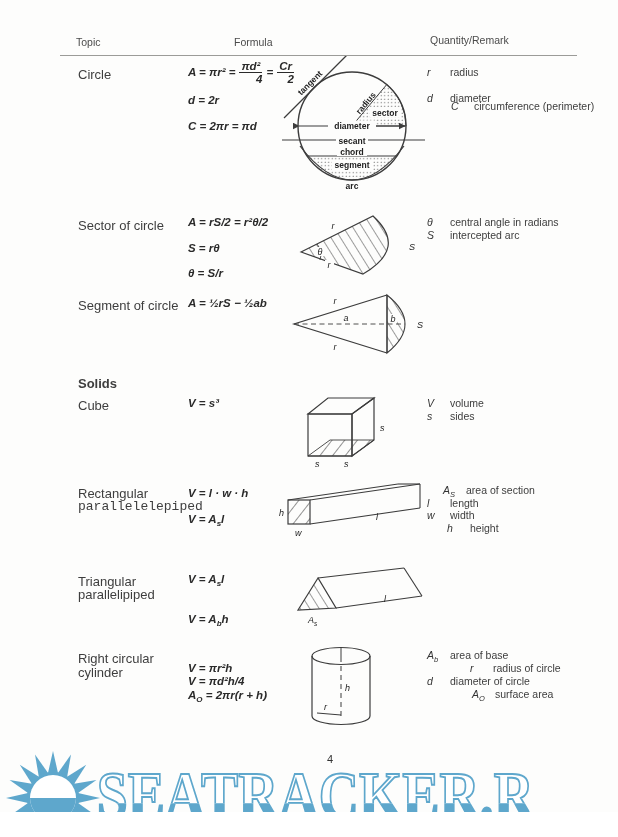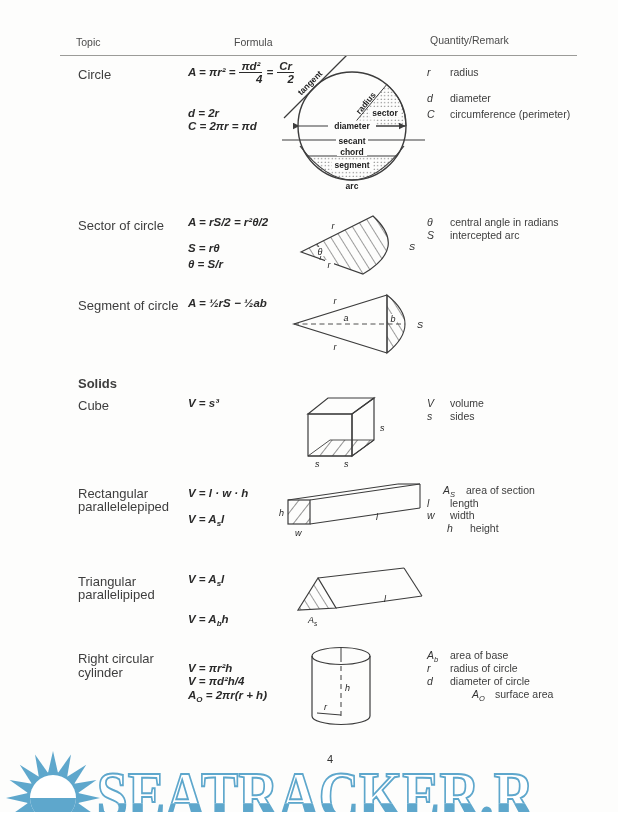--- a/index.html
+++ b/index.html
@@ -69,21 +69,21 @@
     <span class="frac">
       <span class="fnum">πd²</span>
       <span class="fden">4</span>
     </span>
     <span>=</span>
     <span class="frac">
       <span class="fnum">Cr</span>
       <span class="fden">2</span>
     </span>
   </div>
-  <div class="formula" style="left:188px; top:107px;">d = 2r</div>
+  <div class="formula" style="left:188px; top:94px;">d = 2r</div>
   <div class="formula" style="left:188px; top:120px;">C = 2πr = πd</div>
 
   <svg class="abs" style="left:282px; top:56px;" width="145" height="142" viewBox="0 0 145 142">
     <circle cx="70" cy="70" r="54" fill="none" stroke="#3c3c3c" stroke-width="1.4"></circle>
     <path d="M70,70 L104.7,28.6 A54,54 0 0 1 124,70 Z" fill="url(#pat-dots)" stroke="#3c3c3c" stroke-width="1"></path>
     <line x1="2" y1="62" x2="66" y2="-2" stroke="#3c3c3c" stroke-width="1.3"></line>
     <text class="diaglabel" x="30" y="29" text-anchor="middle" transform="rotate(-45 30 29)">tangent</text>
     <text class="diaglabel" x="86" y="49" text-anchor="middle" transform="rotate(-50 86 49)">radius</text>
     <rect x="88" y="52" width="30" height="9.5" fill="#fdfdfc"></rect>
     <text class="diaglabel" x="103" y="60" text-anchor="middle">sector</text>
@@ -103,28 +103,28 @@
     <rect x="59" y="125" width="22" height="9.5" fill="#fdfdfc"></rect>
     <text class="diaglabel" x="70" y="133" text-anchor="middle">arc</text>
   </svg>
 
   <div class="qline" style="top:66px;">
     <span class="qsym">r</span><span class="qlabel">radius</span>
   </div>
   <div class="qline" style="top:92px;">
     <span class="qsym">d</span><span class="qlabel">diameter</span>
   </div>
-  <div class="qline" style="top:108px;">
+  <div class="qline" style="top:100px;margin-left:24px;">
     <span class="qsym">C</span><span class="qlabel">circumference (perimeter)</span>
   </div>
 
   <div class="txt topic" style="left:78px; top:219px;">Sector of circle</div>
   <div class="formula" style="left:188px; top:216px;">A = rS/2 = r²θ/2</div>
   <div class="formula" style="left:188px; top:242px;">S = rθ</div>
-  <div class="formula" style="left:188px; top:258px;">θ = S/r</div>
+  <div class="formula" style="left:188px; top:267px;">θ = S/r</div>
 
   <svg class="abs" style="left:293px; top:208px;" width="125" height="80" viewBox="0 0 125 80">
     <path d="M8,44 L80,8 Q115,40 70,66 Z" fill="url(#pat-hatch)" stroke="#3c3c3c" stroke-width="1.2"></path>
     <path d="M24,36 A17,17 0 0 1 27,52" fill="none" stroke="#3c3c3c" stroke-width="0.9"></path>
     <rect x="36" y="13" width="9" height="9" fill="#fdfdfc"></rect>
     <text class="mathlabel" x="40" y="21" text-anchor="middle">r</text>
     <rect x="23" y="39" width="8" height="9" fill="#fdfdfc"></rect>
     <text class="mathlabel" x="27" y="47" text-anchor="middle">θ</text>
     <rect x="32" y="52" width="9" height="9" fill="#fdfdfc"></rect>
     <text class="mathlabel" x="36" y="60" text-anchor="middle">r</text>
@@ -171,21 +171,21 @@
   </svg>
 
   <div class="qline" style="top:397px;">
     <span class="qsym">V</span><span class="qlabel">volume</span>
   </div>
   <div class="qline" style="top:410px;">
     <span class="qsym">s</span><span class="qlabel">sides</span>
   </div>
 
   <div class="txt topic" style="left:78px; top:487px;">Rectangular</div>
-  <div class="txt topic" style="left:78px; top:500px;">parallelelepiped</div>
+  <div class="txt topic" style="left:78px; top:500px;font-family:Liberation Mono, monospace;">parallelelepiped</div>
   <div class="formula" style="left:188px; top:487px;">V = l · w · h</div>
   <div class="formula" style="left:188px; top:513px;"><span>V = A</span><sub>s</sub><span>l</span></div>
 
   <svg class="abs" style="left:276px; top:480px;" width="152" height="64" viewBox="0 0 152 64">
     <rect x="12" y="20" width="22" height="24" fill="url(#pat-hatch2)" stroke="#3c3c3c" stroke-width="1.2"></rect>
     <line x1="12" y1="20" x2="122" y2="4" stroke="#3c3c3c" stroke-width="1.1"></line>
     <line x1="34" y1="20" x2="144" y2="4" stroke="#3c3c3c" stroke-width="1.1"></line>
     <line x1="34" y1="44" x2="144" y2="28" stroke="#3c3c3c" stroke-width="1.1"></line>
     <line x1="122" y1="4" x2="144" y2="4" stroke="#3c3c3c" stroke-width="1.1"></line>
     <line x1="144" y1="4" x2="144" y2="28" stroke="#3c3c3c" stroke-width="1.1"></line>
@@ -235,21 +235,21 @@
     <path d="M6,72 A29,8.5 0 0 0 64,72" fill="none" stroke="#3c3c3c" stroke-width="1.2"></path>
     <line x1="35" y1="13" x2="35" y2="72" stroke="#3c3c3c" stroke-width="1" stroke-dasharray="5,4"></line>
     <line x1="35" y1="71" x2="11" y2="69" stroke="#3c3c3c" stroke-width="1"></line>
     <text class="mathlabel" x="39" y="47">h</text>
     <text class="mathlabel" x="18" y="66">r</text>
   </svg>
 
   <div class="qline" style="top:649px;">
     <span class="qsym"><span>A</span><sub>b</sub></span><span class="qlabel">area of base</span>
   </div>
-  <div class="qline" style="top:662px;">
+  <div class="qline" style="top:662px;margin-left:43px;">
     <span class="qsym">r</span><span class="qlabel">radius of circle</span>
   </div>
   <div class="qline" style="top:675px;">
     <span class="qsym">d</span><span class="qlabel">diameter of circle</span>
   </div>
   <div class="qline" style="top:688px;margin-left:45px;">
     <span class="qsym"><span>A</span><sub>O</sub></span><span class="qlabel">surface area</span>
   </div>
 
   <div class="pagenum">4</div>

